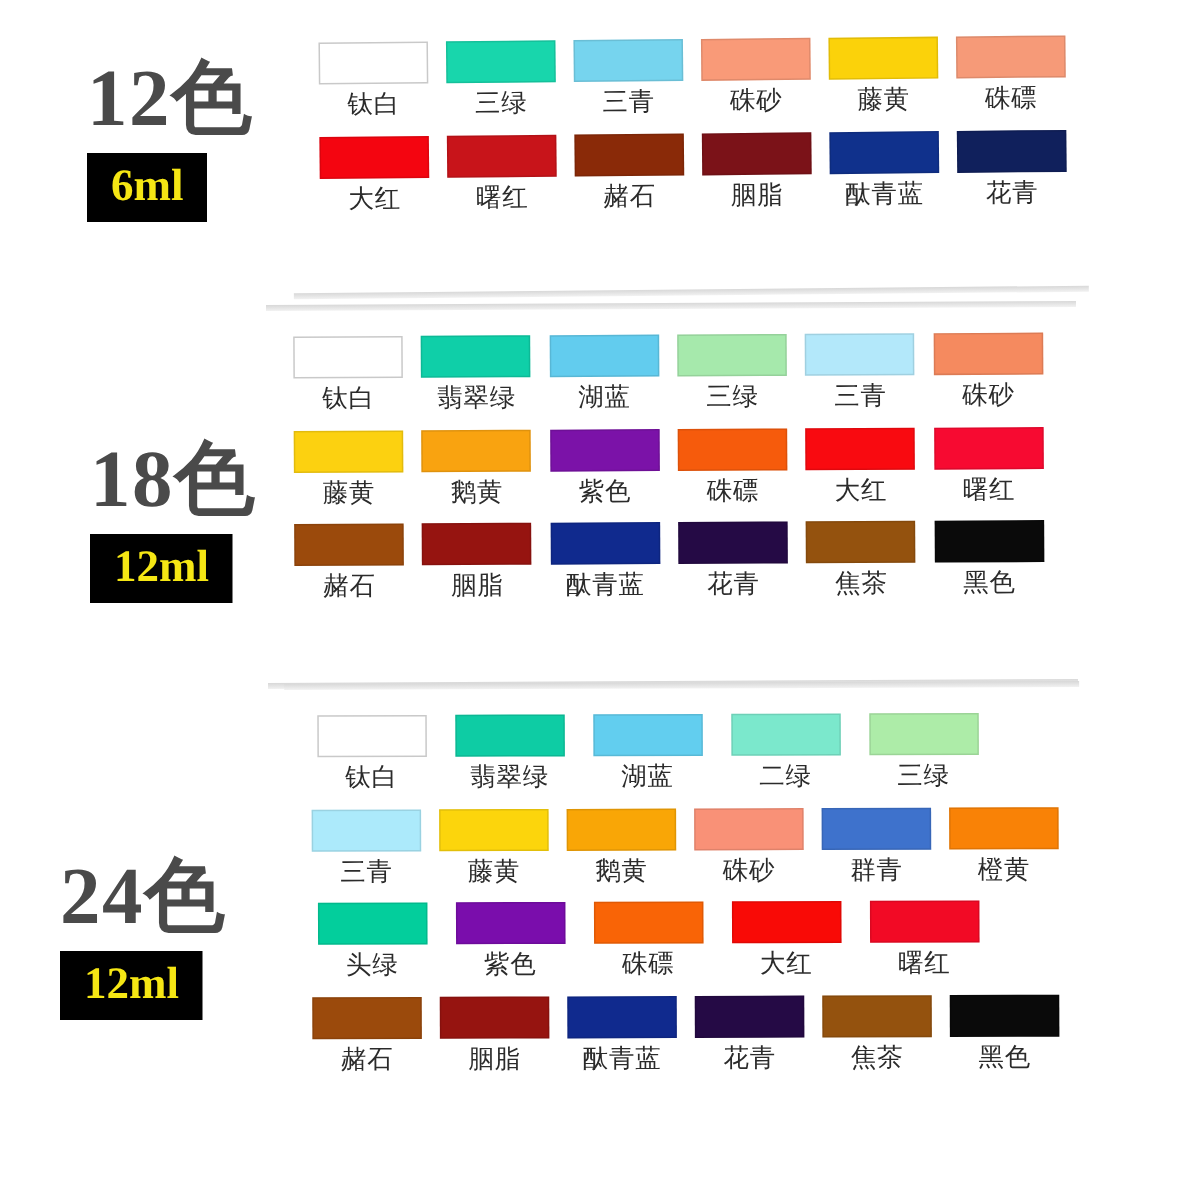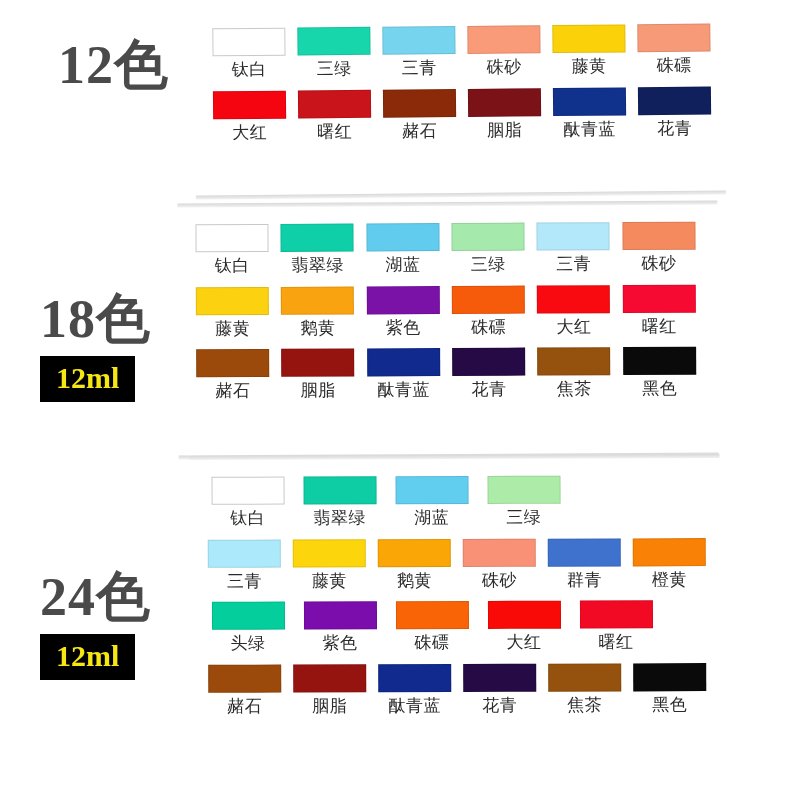--- a/index.html
+++ b/index.html
@@ -56,21 +56,21 @@
     background:#000000;
     color:#f5e614;
     font-family:"Liberation Serif","DejaVu Serif",serif;
     font-weight:bold;
     font-size:30px;
     line-height:1;
     padding:7px 16px 9px 16px;
     letter-spacing:0px;
   }
   #label-12{ left:58px; top:38px; }
-  #label-18{ left:40px; top:292px; }
+  #label-18{ left:60px; top:292px; }
   #label-24{ left:40px; top:570px; }
 
   
   .grid{
     position:absolute;
     left:0;right:0;top:0;
     padding:18px 10px 8px 18px;
     box-sizing:border-box;
   }
   .row{
@@ -102,20 +102,21 @@
   .row.r18 .cell{ width:80px; }
   .row.r24 .cell{ width:80px; }
 </style>
 </head>
 <body>
 
 <div class="stage">
 
   <div class="side-label" id="label-12">
     <div class="side-title">12色</div>
+    <div class="side-badge">6ml</div>
   </div>
 
   <div class="panel" id="panel-12">
     <div class="panel-edge bottom"></div>
     <div class="grid">
 
       <div class="row">
         <div class="cell">
           <div class="chip white-chip" style="background:#ffffff"></div>
           <div class="cname">钛白</div>
@@ -282,20 +283,24 @@
         </div>
         <div class="cell">
           <div class="chip" style="background:#0ecca4"></div>
           <div class="cname">翡翠绿</div>
         </div>
         <div class="cell">
           <div class="chip" style="background:#62ceef"></div>
           <div class="cname">湖蓝</div>
         </div>
         <div class="cell">
+          <div class="chip" style="background:#7be8cc"></div>
+          <div class="cname">二绿</div>
+        </div>
+        <div class="cell">
           <div class="chip" style="background:#adeca8"></div>
           <div class="cname">三绿</div>
         </div>
       </div>
 
       <div class="row r24">
         <div class="cell">
           <div class="chip" style="background:#aceafb"></div>
           <div class="cname">三青</div>
         </div>

